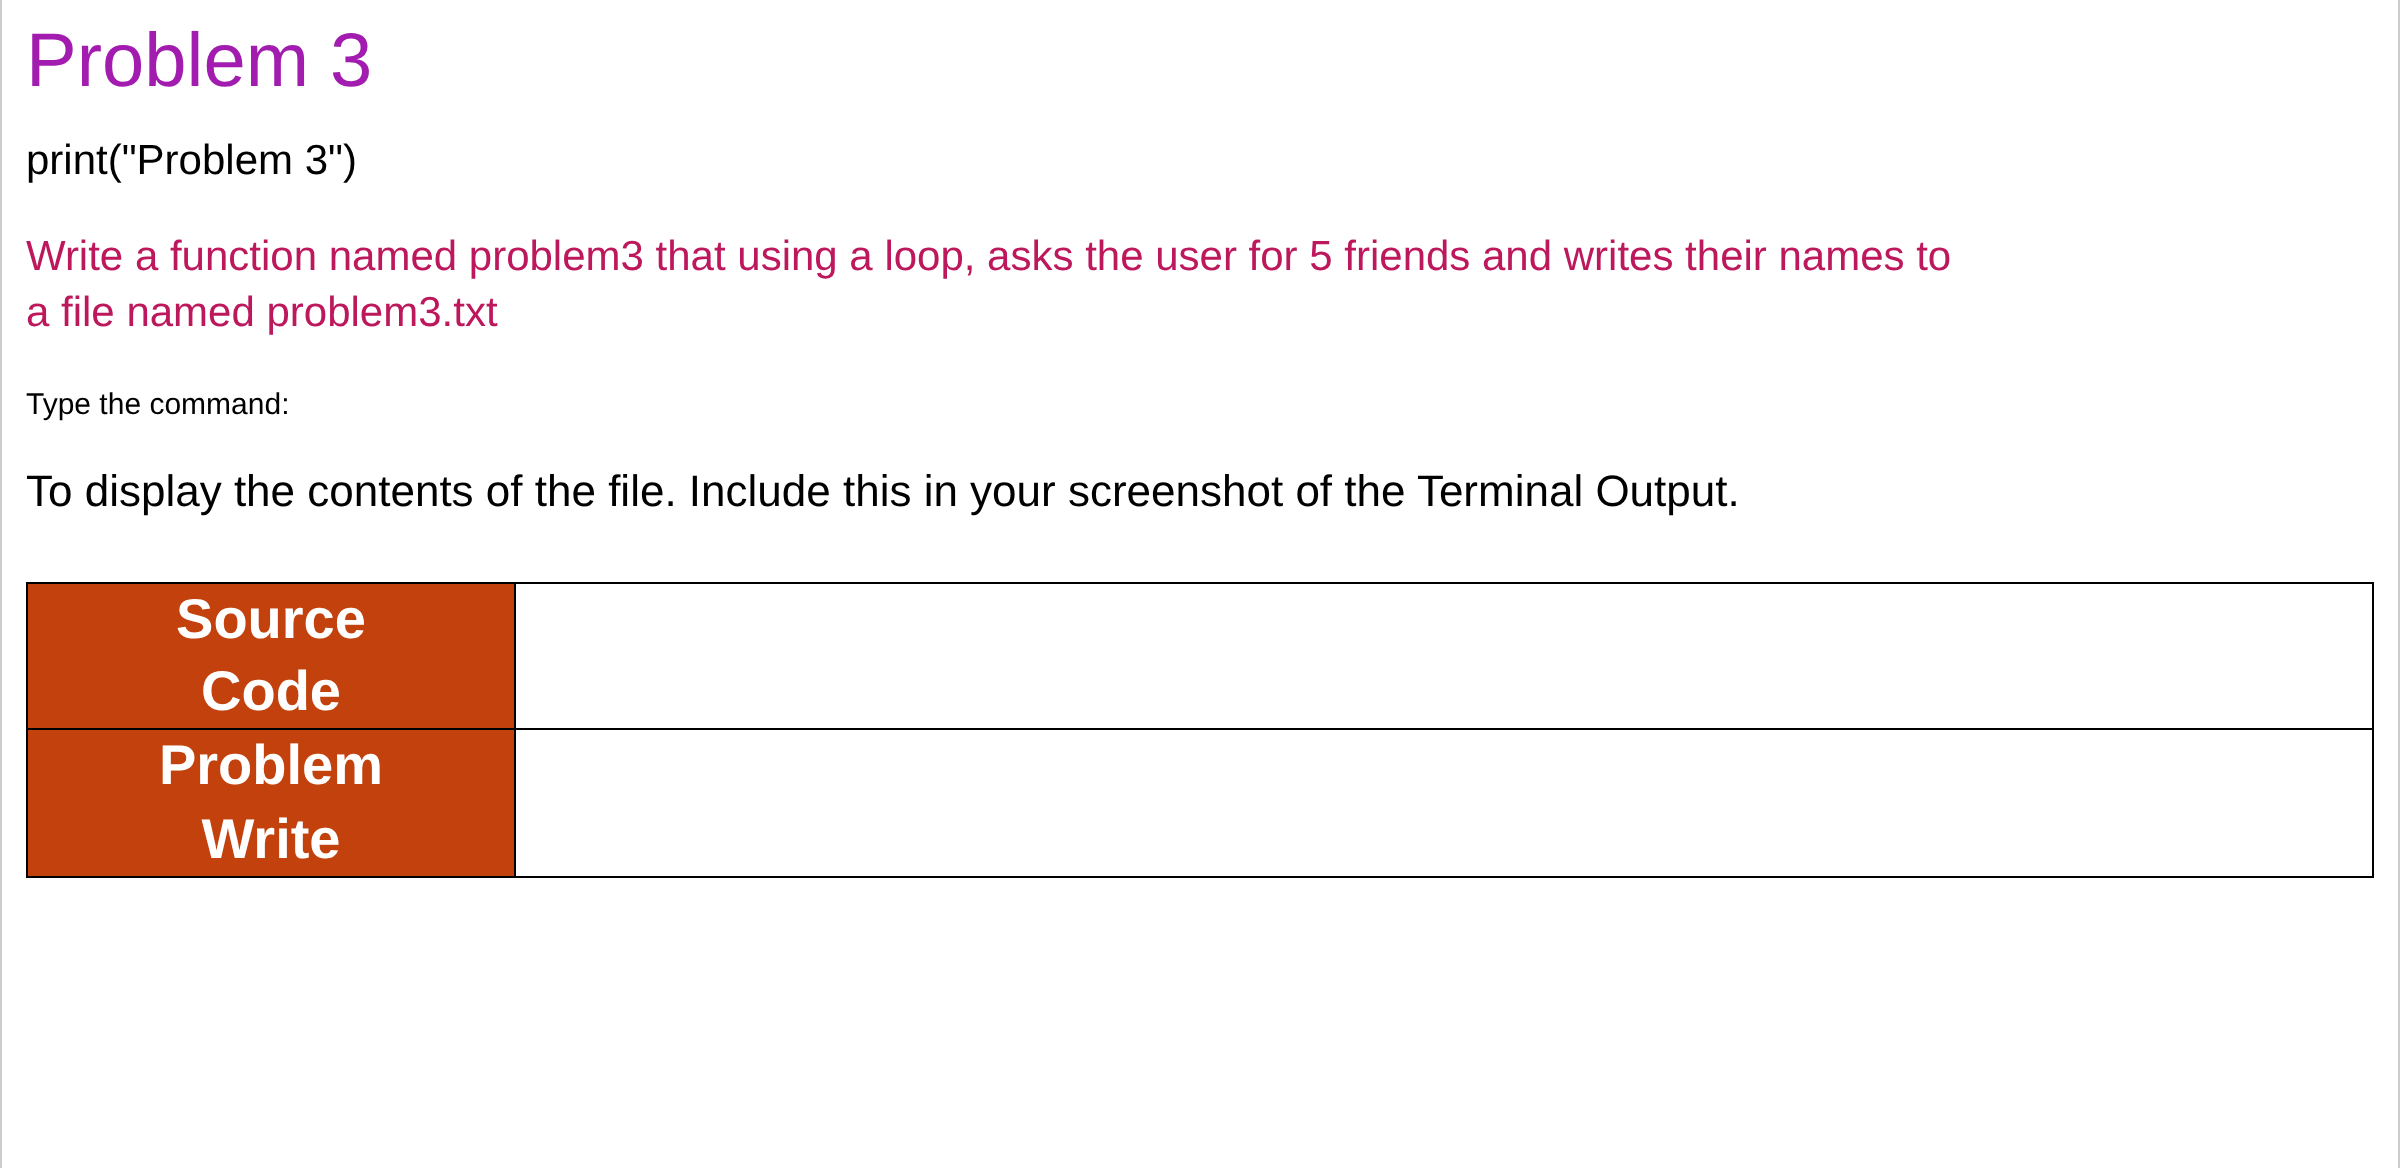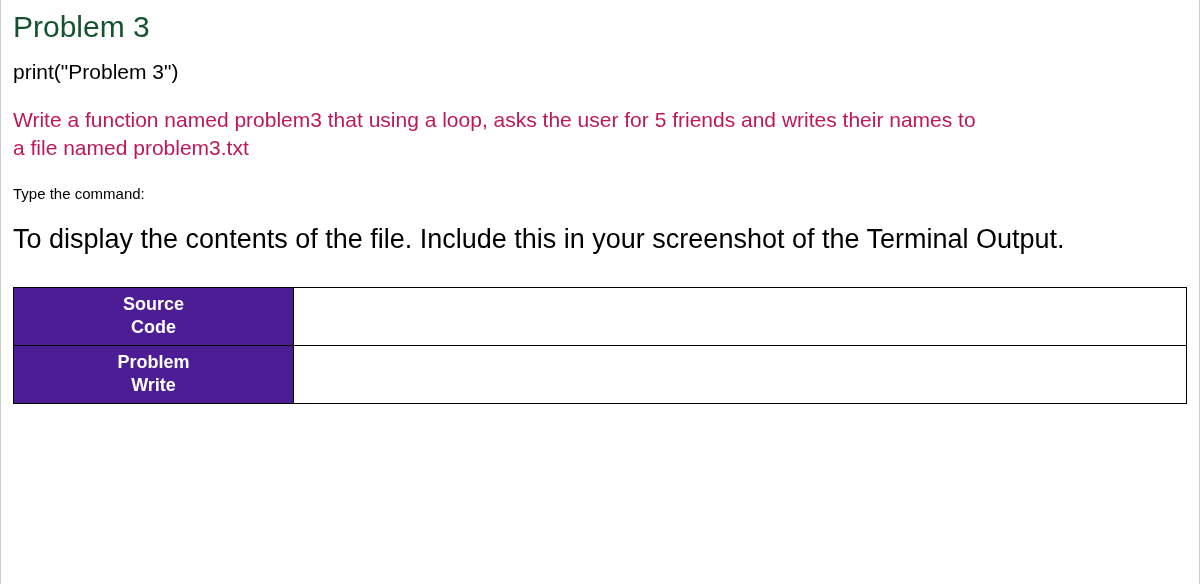--- a/index.html
+++ b/index.html
@@ -16,23 +16,23 @@
       position: relative;
     }
     .page-container {
       border: 1px solid #cccccc;
       border-top: none;
       border-bottom: none;
       padding: 10px 12px 40px 12px;
       height: 100%;
     }
     .problem-title {
-      font-size: 30px;
+      font-size: 38px;
       font-weight: normal;
-      color: #14532d;
+      color: #a21caf;
       margin-bottom: 16px;
     }
     .code-line {
       font-size: 21px;
       color: #000000;
       margin-bottom: 22px;
     }
     .description {
       font-size: 21px;
       color: #be185d;
@@ -44,39 +44,39 @@
       font-size: 15px;
       color: #000000;
       margin-bottom: 22px;
     }
     .command {
       font-size: 21px;
       color: #000000;
       margin-bottom: 22px;
     }
     .display-note {
-      font-size: 27px;
+      font-size: 22px;
       color: #000000;
       margin-bottom: 32px;
     }
     .answer-table {
       width: 100%;
       border-collapse: collapse;
     }
     .answer-table td {
       border: 1px solid #000000;
       height: 58px;
       vertical-align: middle;
     }
     .label-cell {
-      width: 280px;
-      background-color: #4c1d95;
+      width: 244px;
+      background-color: #c2410c;
       color: #ffffff;
       font-weight: bold;
-      font-size: 18px;
+      font-size: 28px;
       text-align: center;
       line-height: 1.3;
     }
     .content-cell {
       background: #ffffff;
     }
     .two-line {
       display: block;
     }
   </style>

